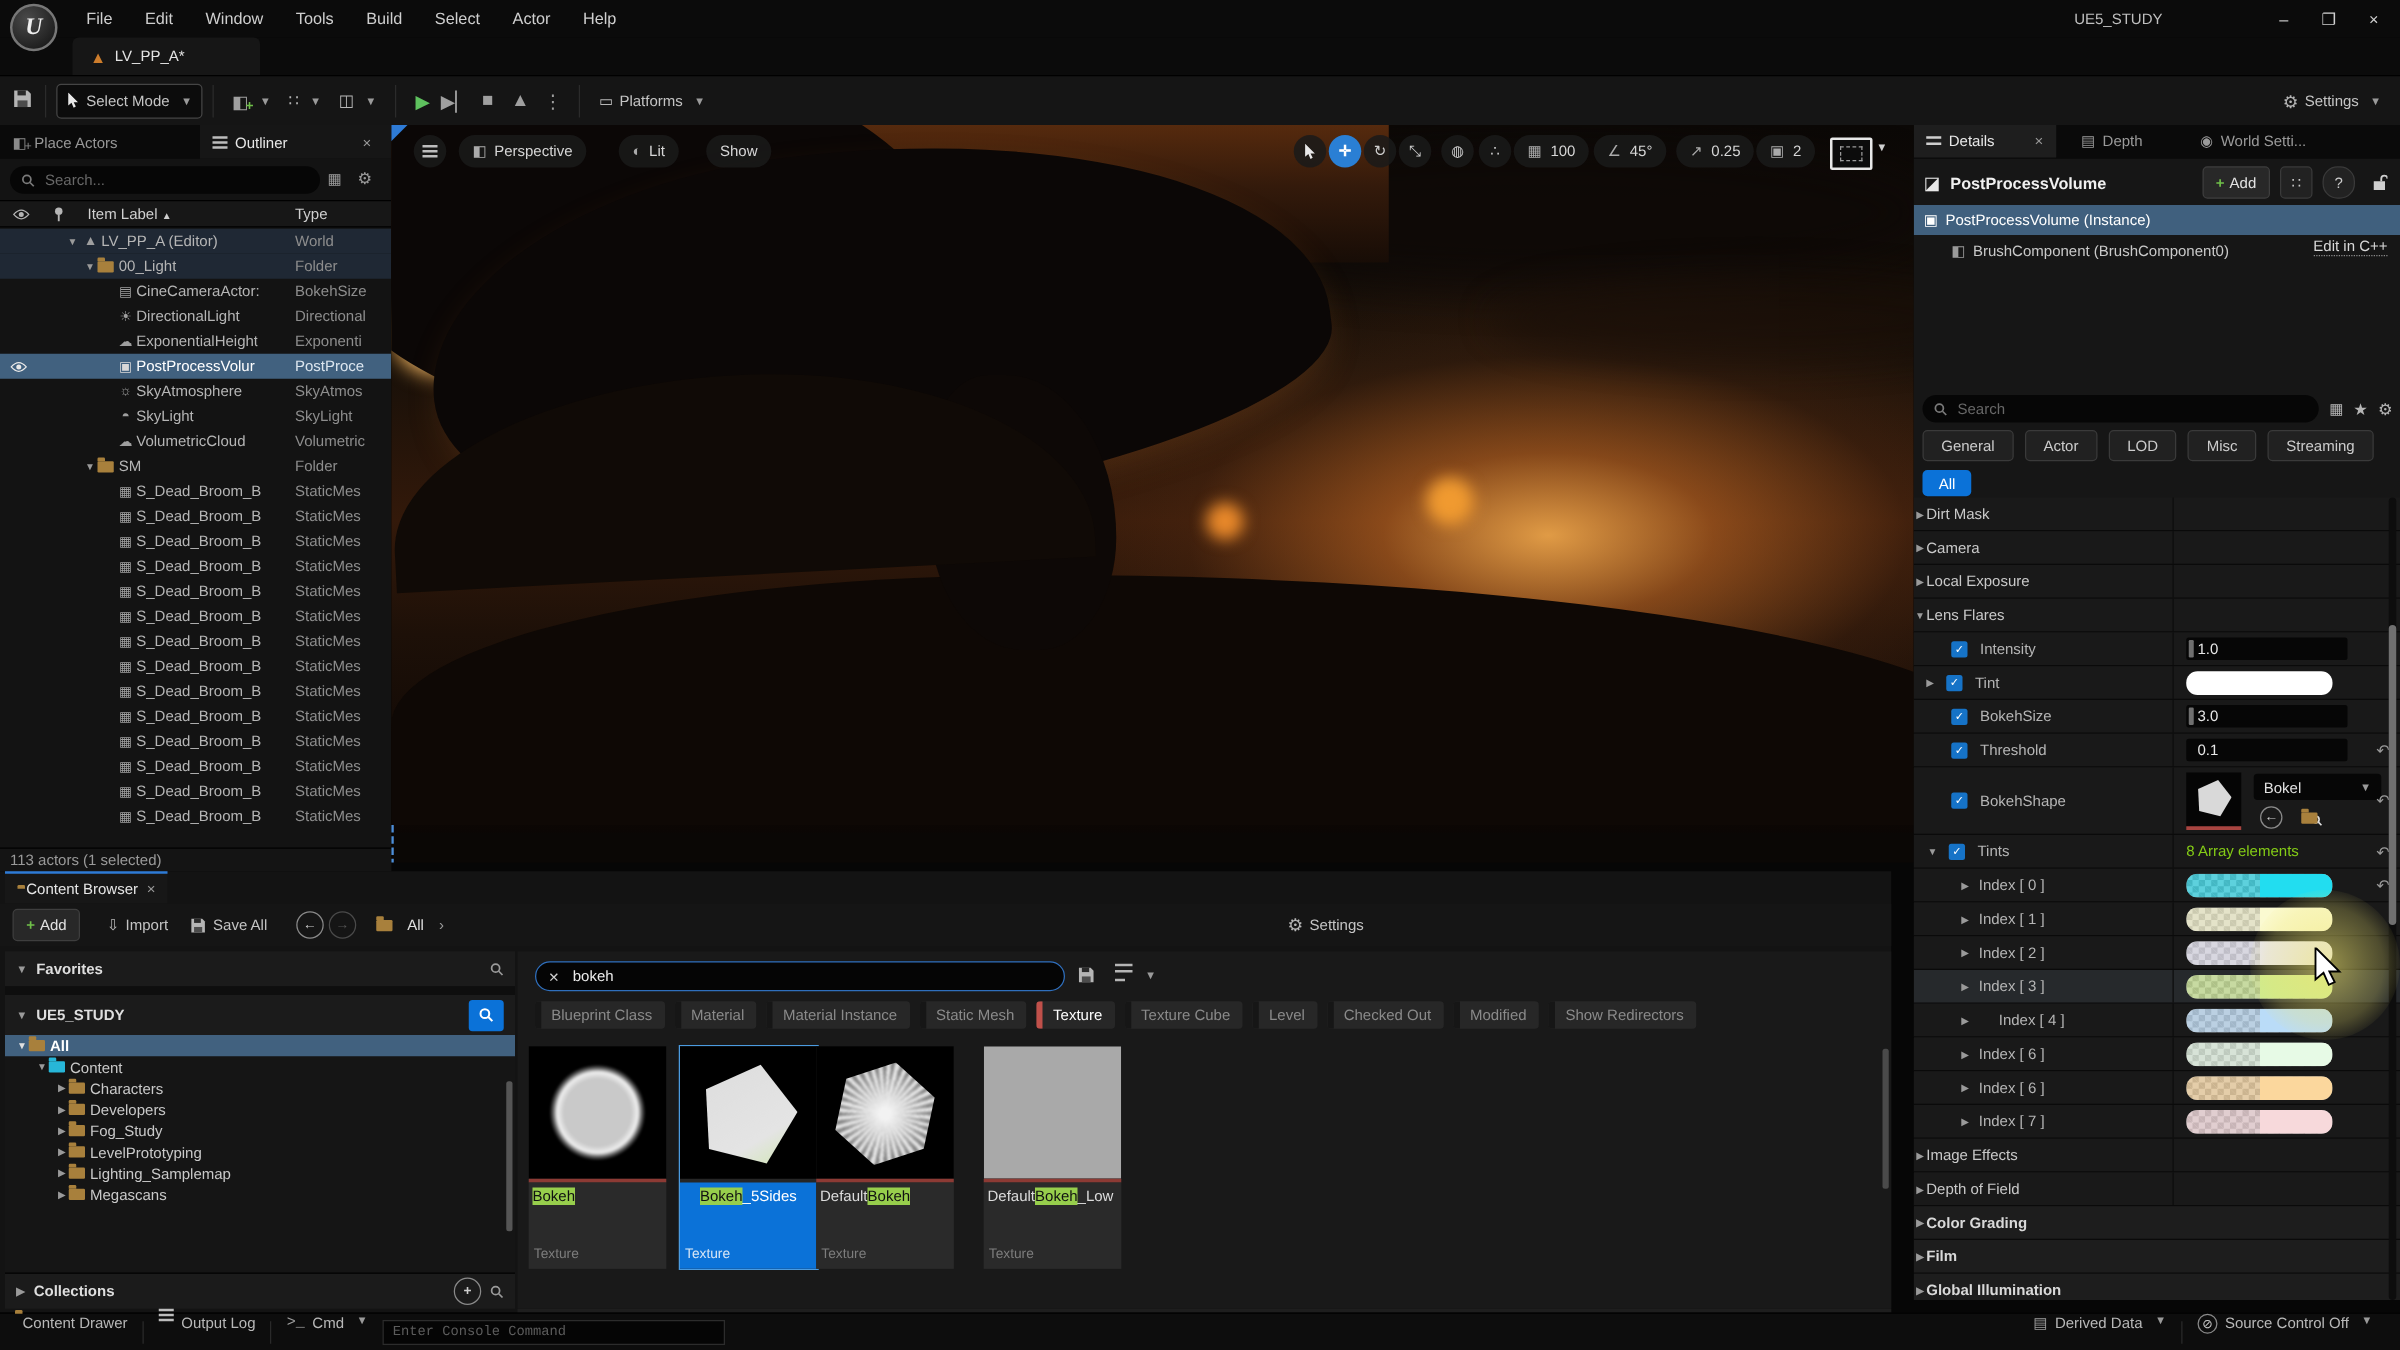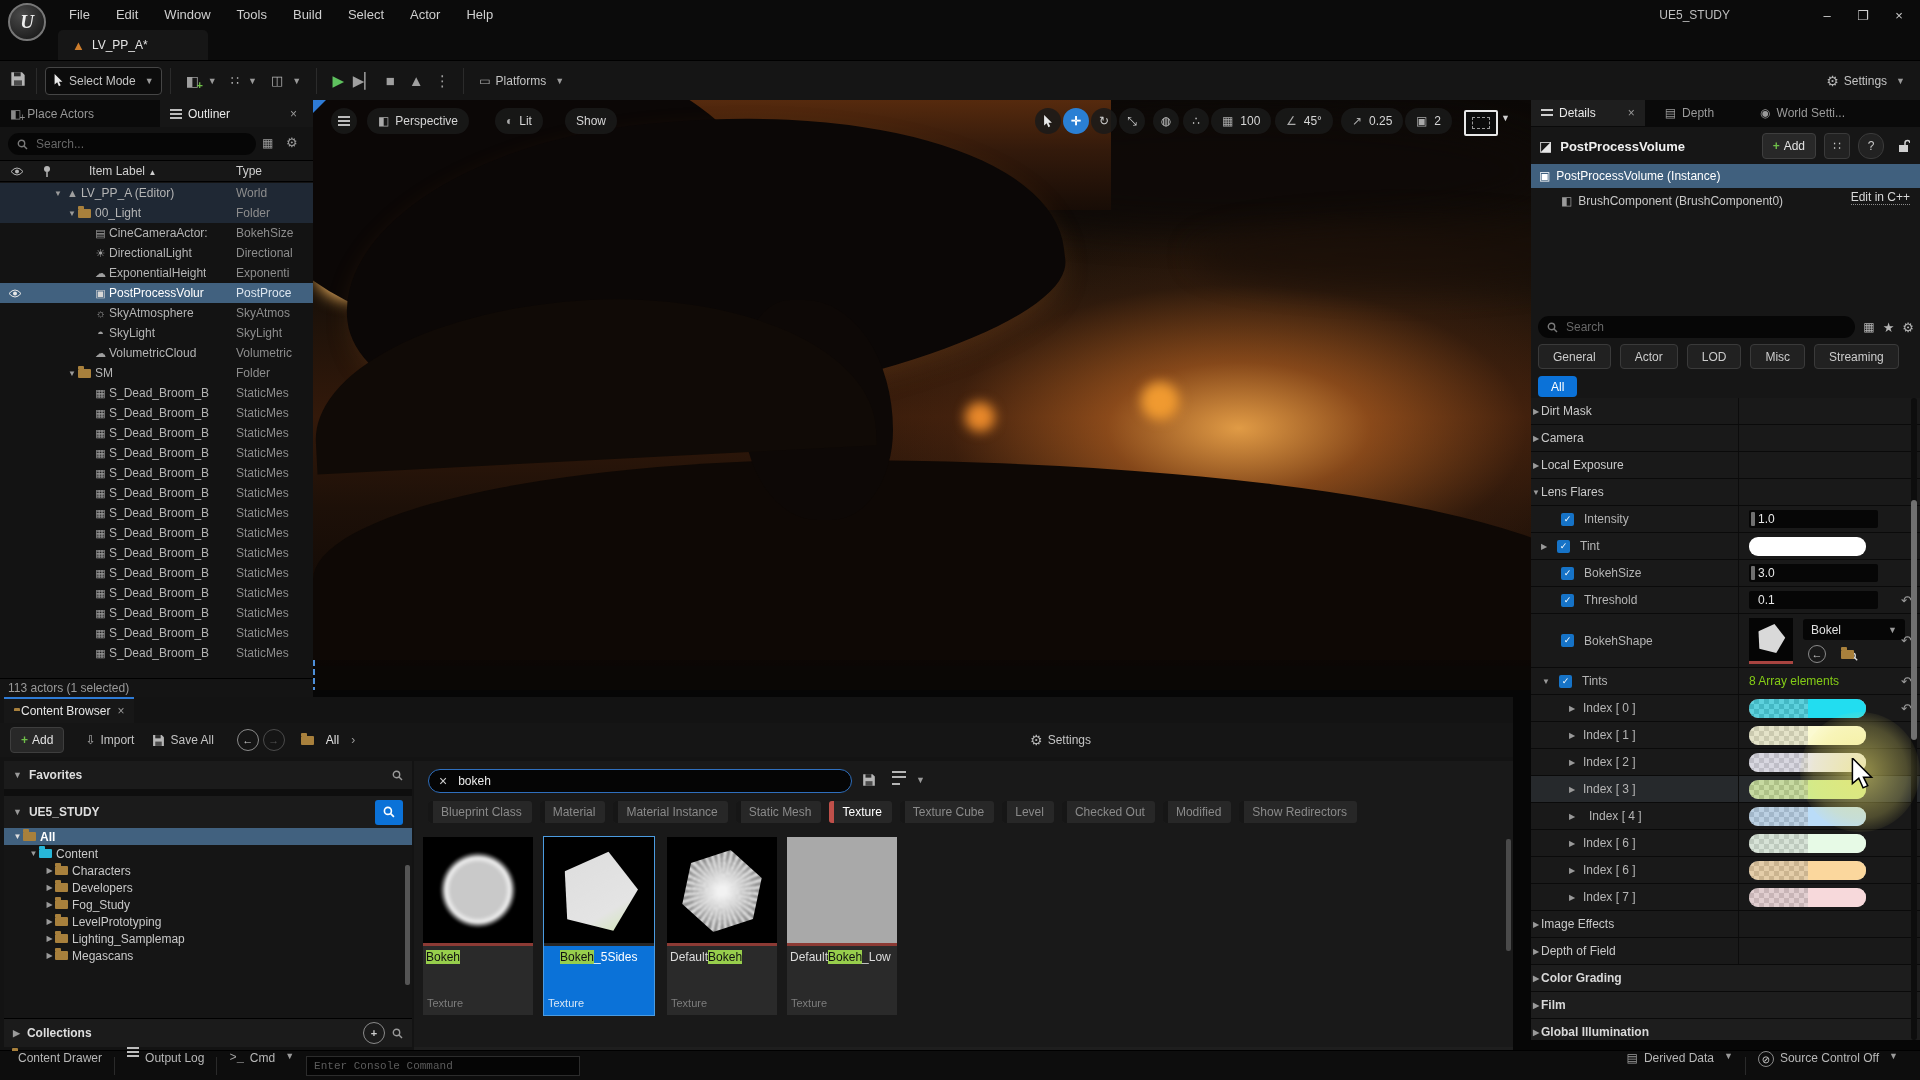--- a/index.html
+++ b/index.html
@@ -37,21 +37,21 @@
   .green{color:#5ec15e;}
   .burger{width:12px;height:2px;background:#bdbdbd;box-shadow:0 4px 0 #bdbdbd,0 8px 0 #bdbdbd;margin-top:-8px;}
 
   
   #outliner{left:0;top:100px;width:313px;height:597px;background:#131313;}
   .pane-tabs{height:27px;background:#0a0a0a;display:flex;}
   .ptab{display:flex;align-items:center;gap:6px;padding:0 10px;color:#979797;font-size:12px;}
   .ptab.active{background:#161616;color:#e8e8e8;}
   .searchpill{background:#060606;border-radius:11px;height:22px;display:flex;align-items:center;gap:6px;padding:0 9px;color:#6a6a6a;}
   #o-header{left:0;top:60px;width:313px;height:22px;background:#171717;border-top:1px solid #000;border-bottom:1px solid #000;box-sizing:border-box;}
-  .o-col-label{position:absolute;left:70px;top:3px;color:#cfcfcf;margin-left:19px;}
+  .o-col-label{position:absolute;left:70px;top:3px;color:#cfcfcf;}
   .o-col-type{position:absolute;left:236px;top:3px;color:#cfcfcf;}
   #o-rows{left:0;top:83px;width:313px;}
   .o-row{position:relative;height:20px;display:flex;align-items:center;color:#b5b5b5;}
   .o-row .o-exp{width:12px;font-size:8px;color:#9a9a9a;text-align:center;flex:none;}
   .o-ico{width:17px;flex:none;font-size:11px;color:#9f9f9f;text-align:center;}
   .o-label{white-space:nowrap;overflow:hidden;max-width:130px;}
   .o-type{position:absolute;left:236px;width:75px;white-space:nowrap;overflow:hidden;color:#8d8d8d;}
   .o-row.parent{background:#1f2834;}
   .o-row.selected{background:#41617f;color:#fff;}
   .o-row.selected .o-type{color:#dce6ef;}
@@ -723,21 +723,21 @@
           <span class="vline"></span>
         <span class="p-val">
             <span class="swatch" style="--tint: #cdeb8f;">
               <span class="trans"></span>
               <span class="solid"></span>
             </span>
           </span>
       </div>
       <div class="prow" style="padding-left:36px;">
         <span class="p-exp">▶</span>
-        <span style="margin-left:12px;">Index [ 4 ]</span>
+        <span style="margin-left:22px;">Index [ 4 ]</span>
           <span class="vline"></span>
         <span class="p-val">
             <span class="swatch" style="--tint: #badcf8;">
               <span class="trans"></span>
               <span class="solid"></span>
             </span>
           </span>
       </div>
       <div class="prow" style="padding-left:36px;">
         <span class="p-exp">▶</span>
@@ -975,21 +975,21 @@
         <div class="nm"><span class="hl">Bokeh</span><span></span></div>
         <div class="ttype">Texture</div>
       </div>
       <div class="tile selected" style="left:130px;">
         <div class="img">
             <div class="pent-shape"></div>
           </div>
         <div class="nm"><span class="hl">Bokeh</span><span>_5Sides</span></div>
         <div class="ttype" style="color:#d8e6f5;">Texture</div>
       </div>
-      <div class="tile" style="left:253px;">
+      <div class="tile" style="left:239px;">
         <div class="img">
             <div class="burst-shape"></div>
           </div>
         <div class="under"></div>
         <div class="nm"><span>Default</span><span class="hl">Bokeh</span></div>
         <div class="ttype">Texture</div>
       </div>
       <div class="tile" style="left:373px;">
         <div class="img">
             <div class="gray-shape"></div>

